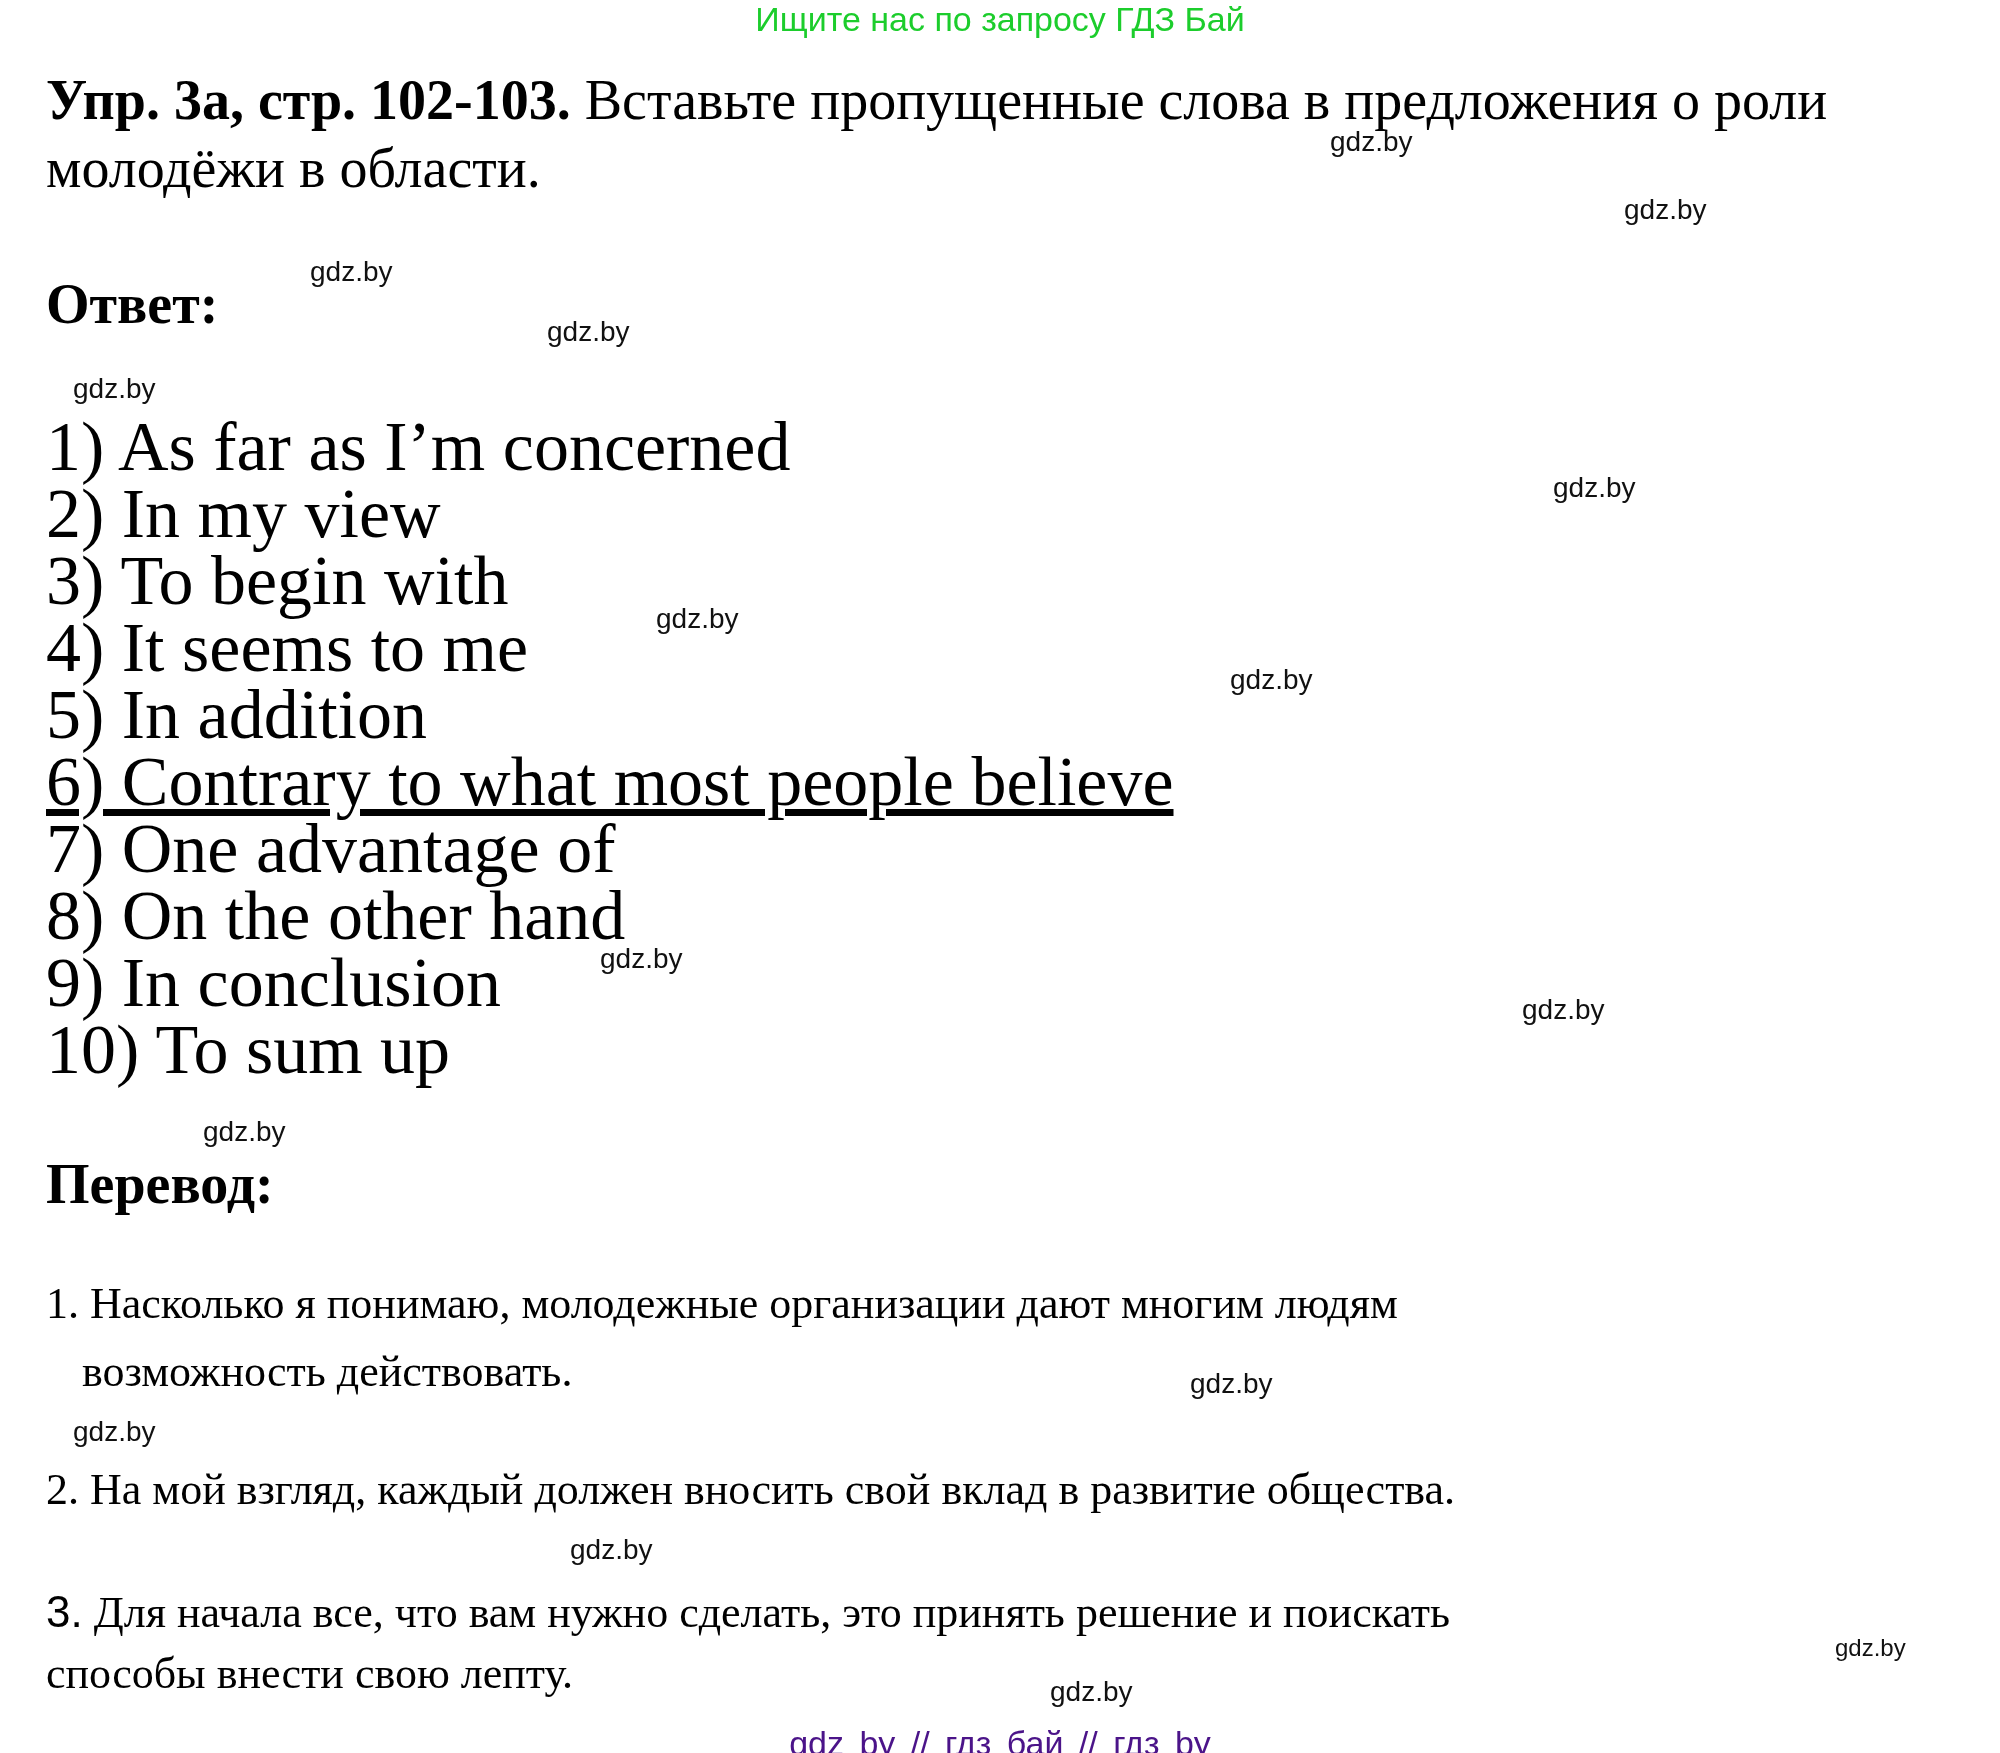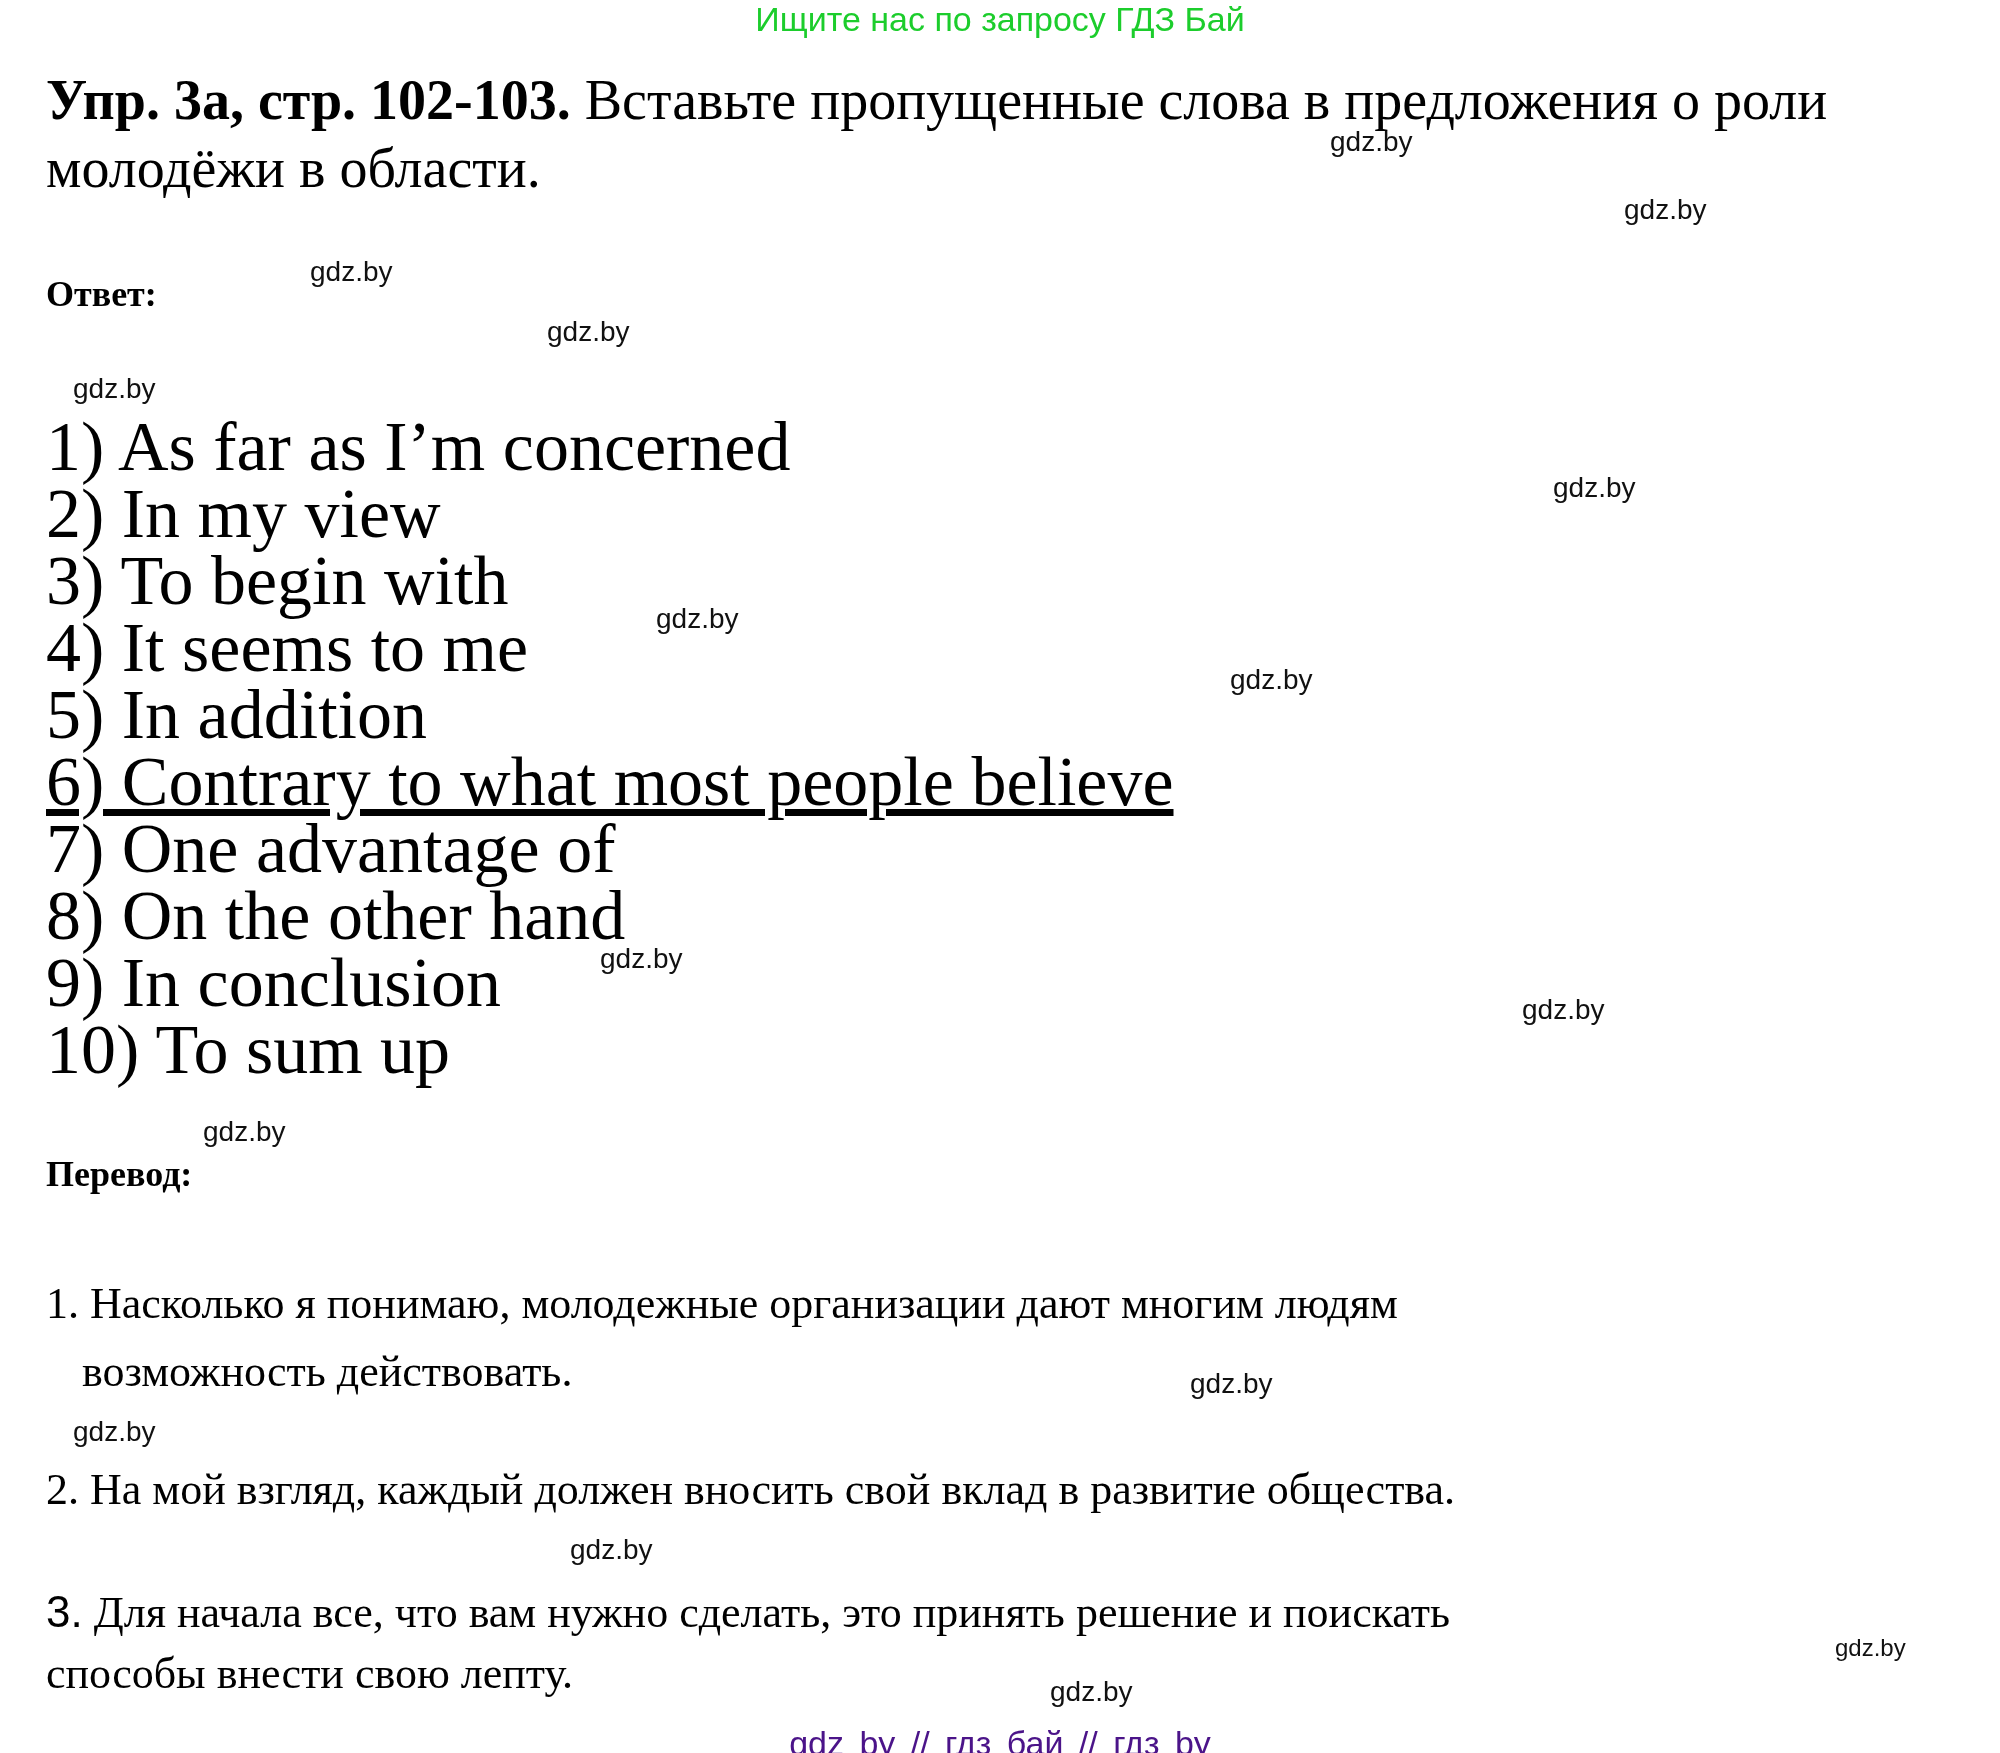--- a/index.html
+++ b/index.html
@@ -6,21 +6,21 @@
   body { width: 2000px; height: 1753px; position: relative; overflow: hidden; }
   .serif { font-family: "Liberation Serif", "DejaVu Serif", serif; color: #000; }
   .sans { font-family: "Liberation Sans", "DejaVu Sans", sans-serif; }
   .abs { position: absolute; white-space: nowrap; line-height: 1; }
 
   .top-banner { left: 0; width: 2000px; top: 2px; text-align: center; font-size: 34px; color: #1ccd2c; }
 
   .title-line { left: 46px; font-size: 56px; }
   .title-bold { font-weight: bold; }
 
-  .heading { left: 46px; font-size: 36px; font-weight: bold; }
+  .heading { left: 46px; font-size: 56px; font-weight: bold; }
 
   .list-item { left: 46px; font-size: 70px; }
 
   .para { left: 46px; font-size: 44px; }
   .para-num-sans { font-family: "Liberation Sans", "DejaVu Sans", sans-serif; }
 
   .wm { font-size: 28px; color: #111; }
 
   .footer { left: 0; width: 2000px; text-align: center; top: 1726px; font-size: 34px; color: #4b1489; word-spacing: 6px; }
 </style>

